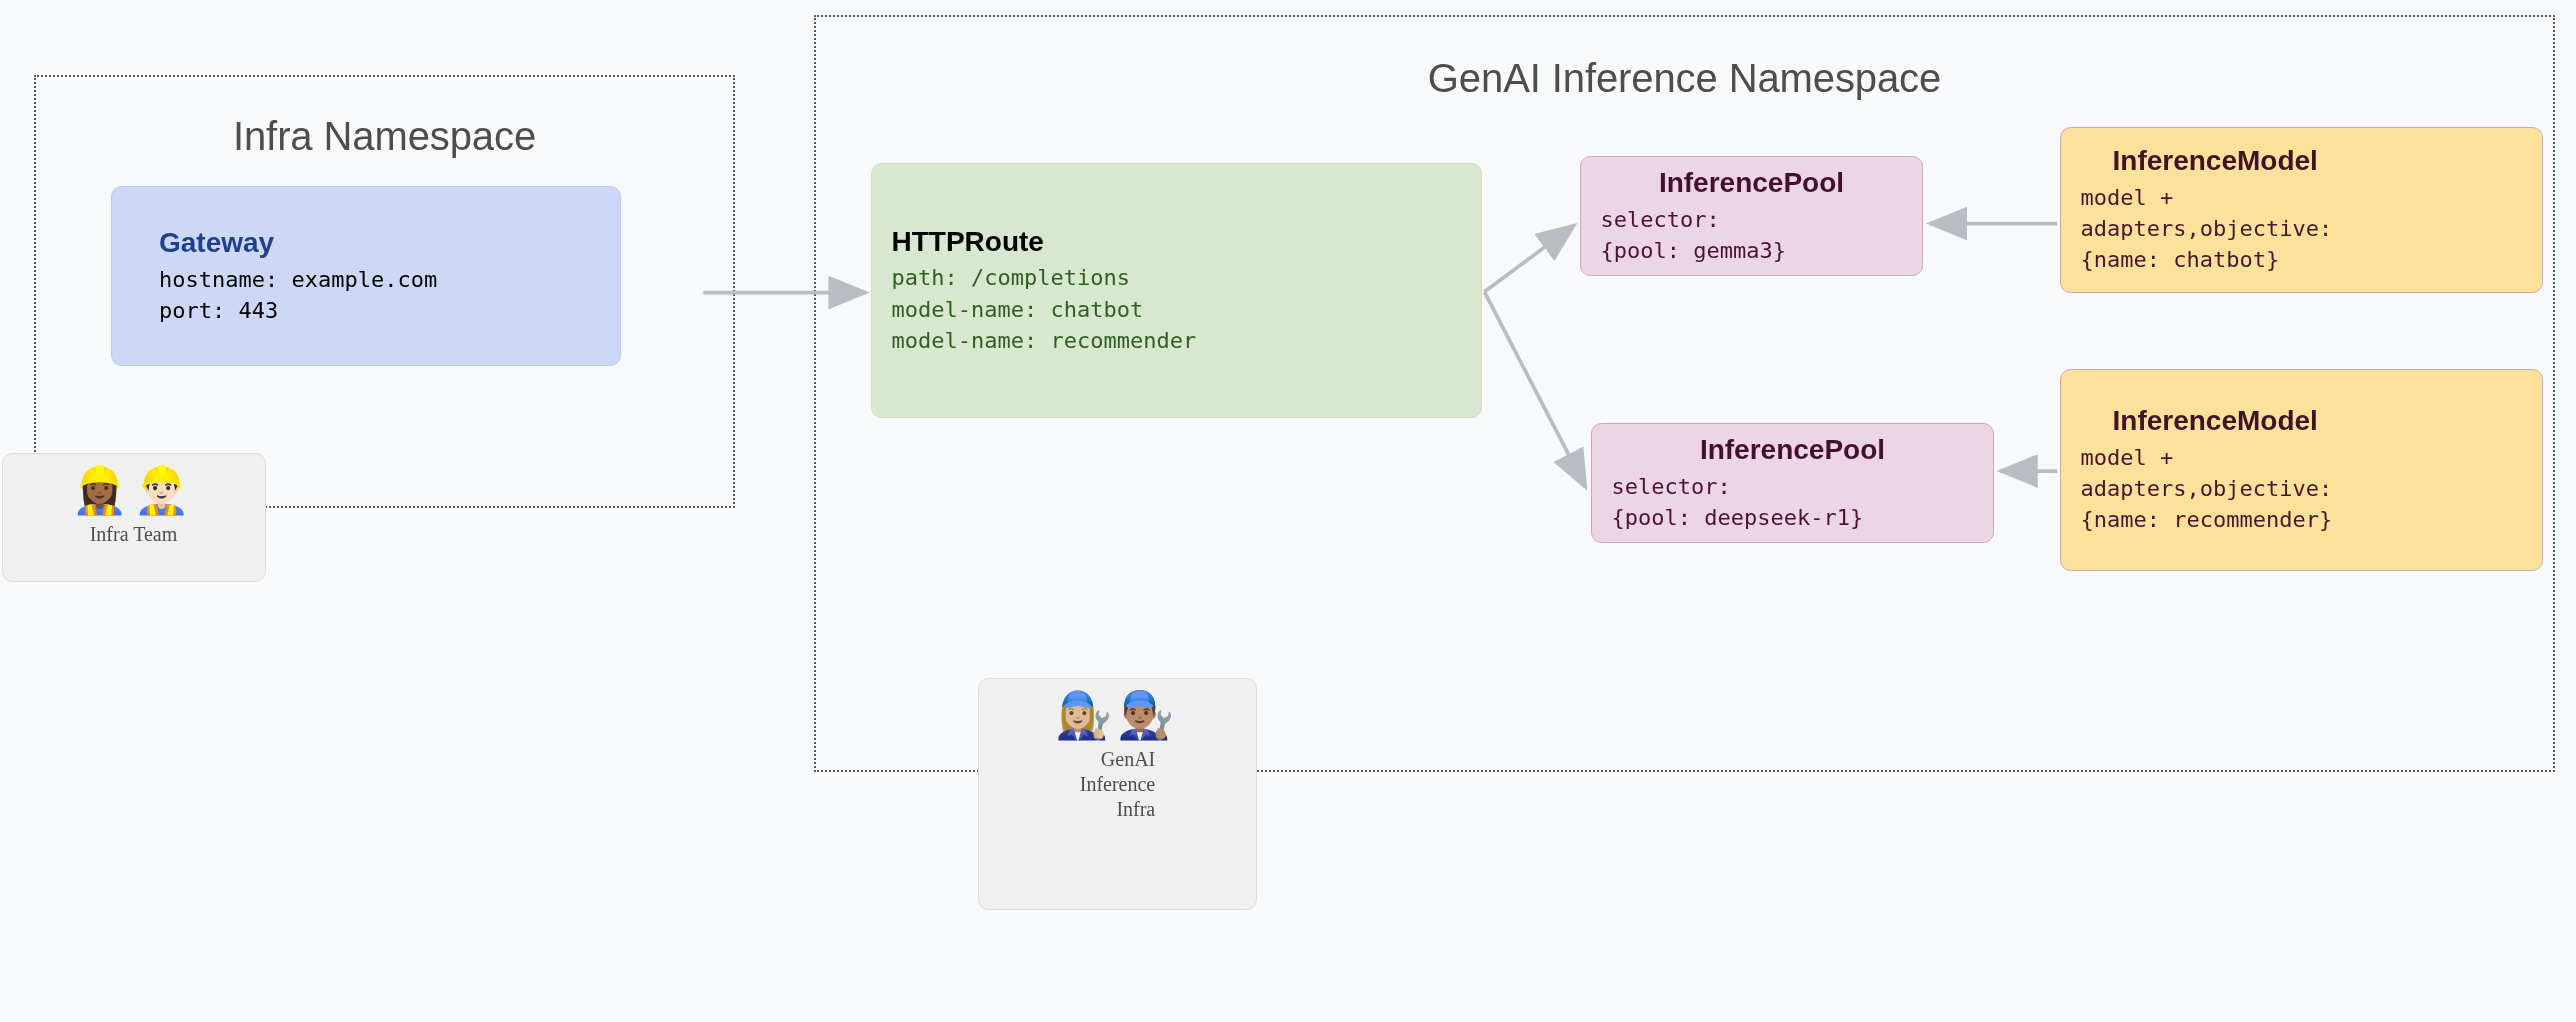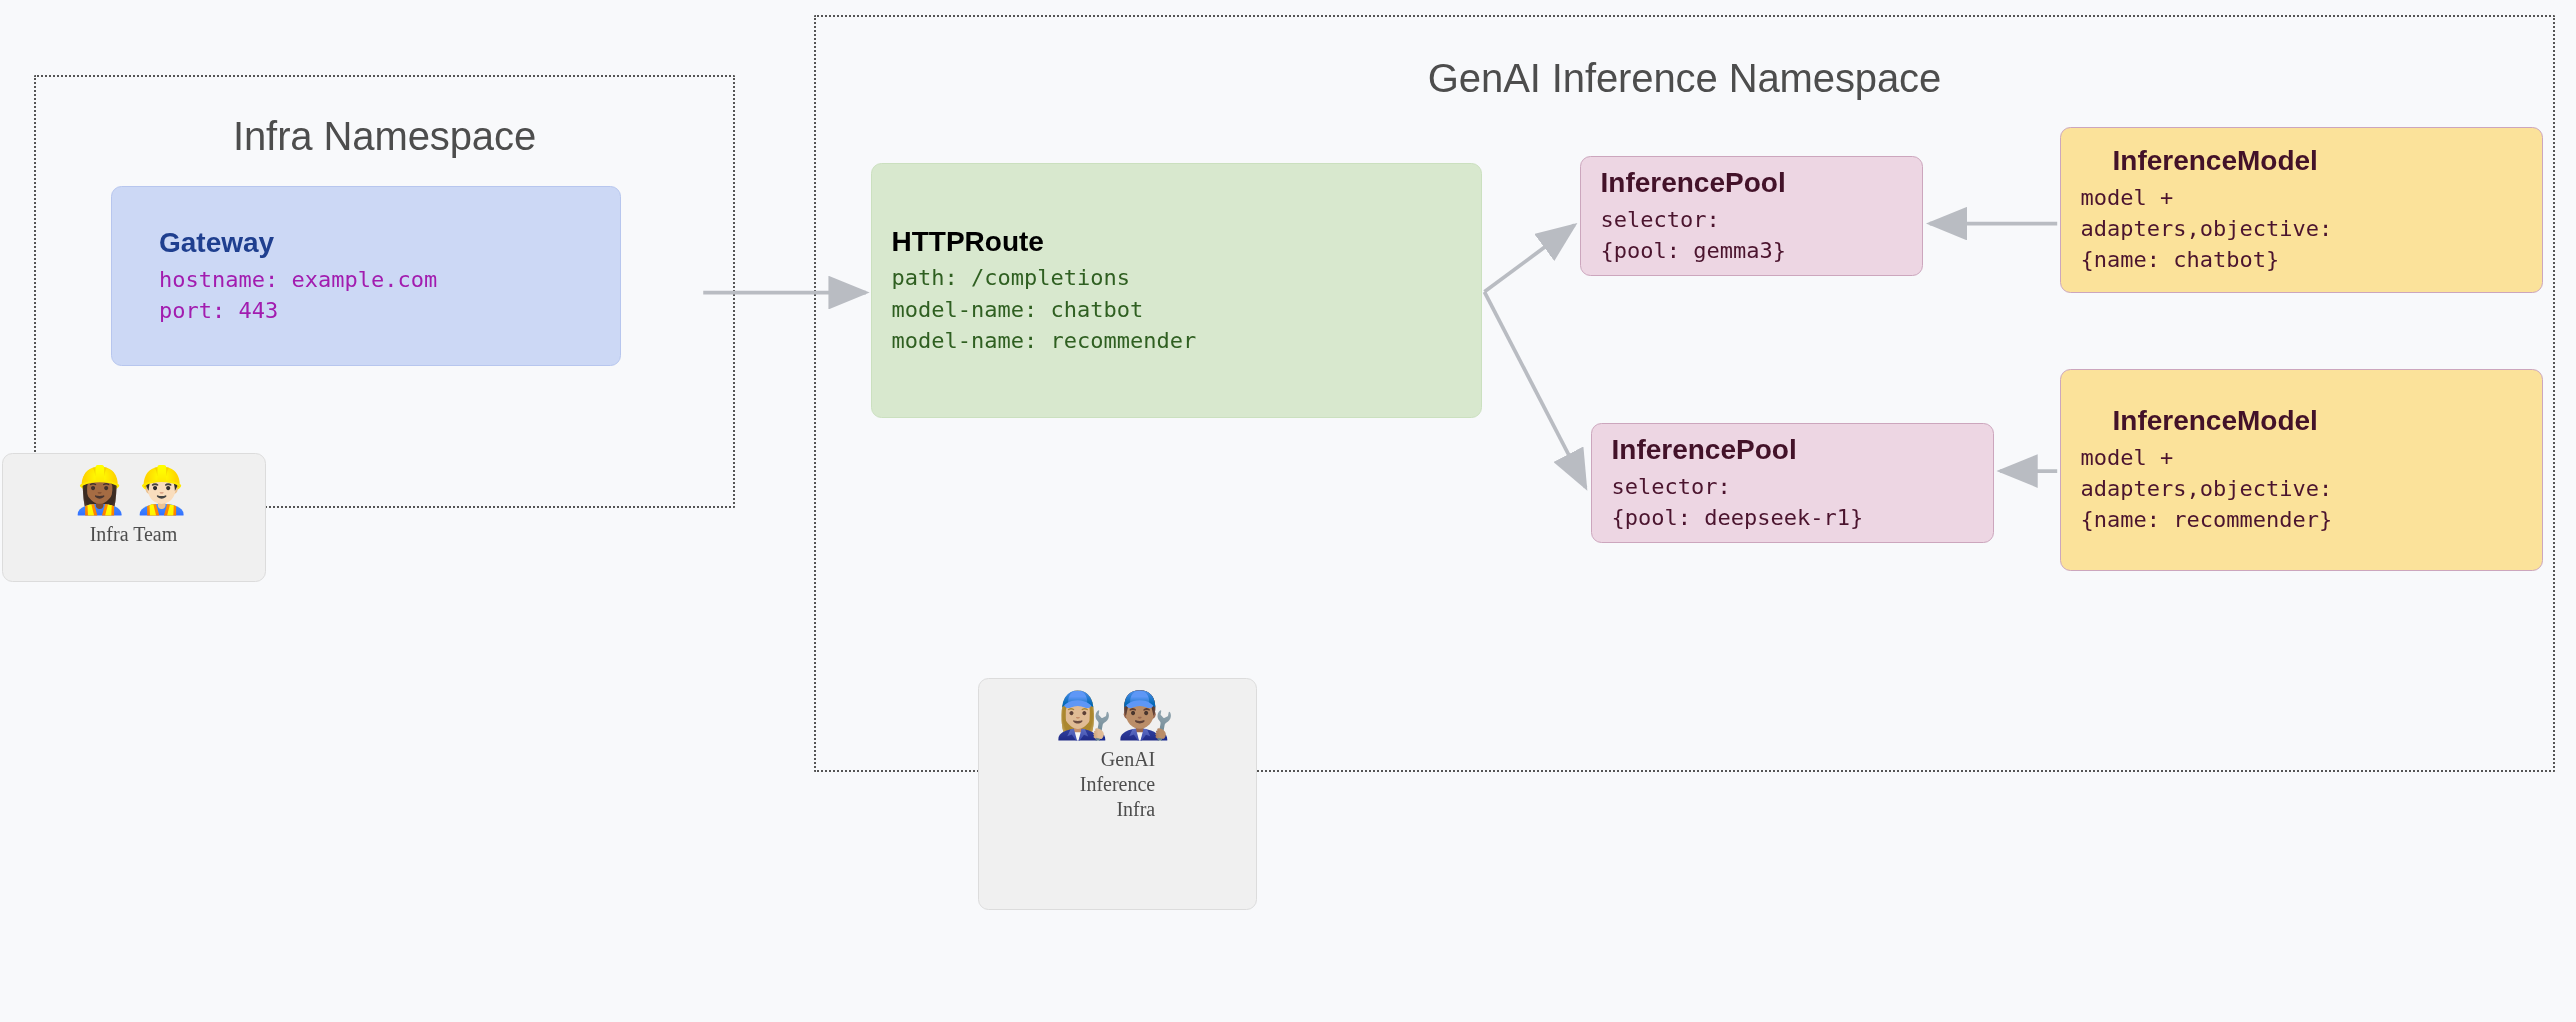--- a/index.html
+++ b/index.html
@@ -69,37 +69,37 @@
   }
 
   
   #gateway {
     left: 111px; top: 186px; width: 510px; height: 180px;
     background: #ccd8f5;
     border-color: #b7c6ee;
     padding-left: 47px;
   }
   #gateway .node-title { color: #1f3f8f; }
-  #gateway .node-line  { color: #a21caf; }
+  #gateway .node-line  { color: #000000; }
 
   
   #httproute {
     left: 871px; top: 163px; width: 611px; height: 255px;
     background: #d8e8ce;
     border-color: #cbe0bf;
   }
   #httproute .node-title { color: #000000; }
   #httproute .node-line  { color: #2f5f21; }
 
   
   .pool {
     background: #edd6e3;
     border-color: #cca6bd;
   }
-  .pool .node-title { color: #431229; }
+  .pool .node-title { color: #431229; text-align: center; }
   .pool .node-line  { color: #4b142e; }
   #pool-gemma3    { left: 1580px; top: 156px; width: 343px; height: 120px; }
   #pool-deepseek  { left: 1591px; top: 423px; width: 403px; height: 120px; }
 
   
   .model {
     background: #fbe29a;
     border-color: #cca6bd;
   }
   .model .node-title { color: #431229; margin-left: 32px; }

